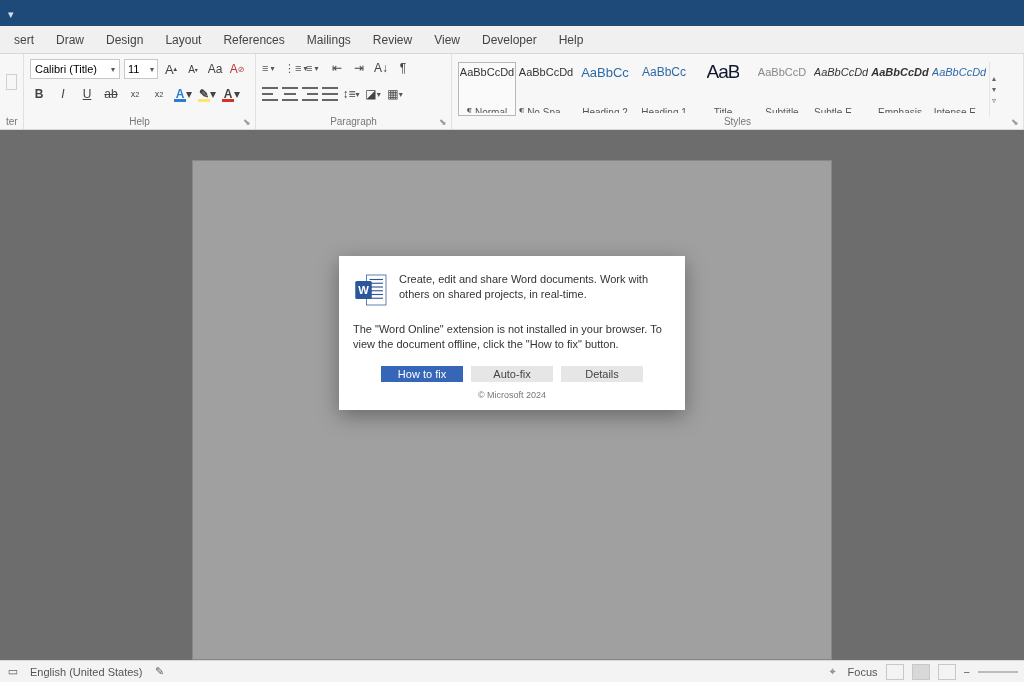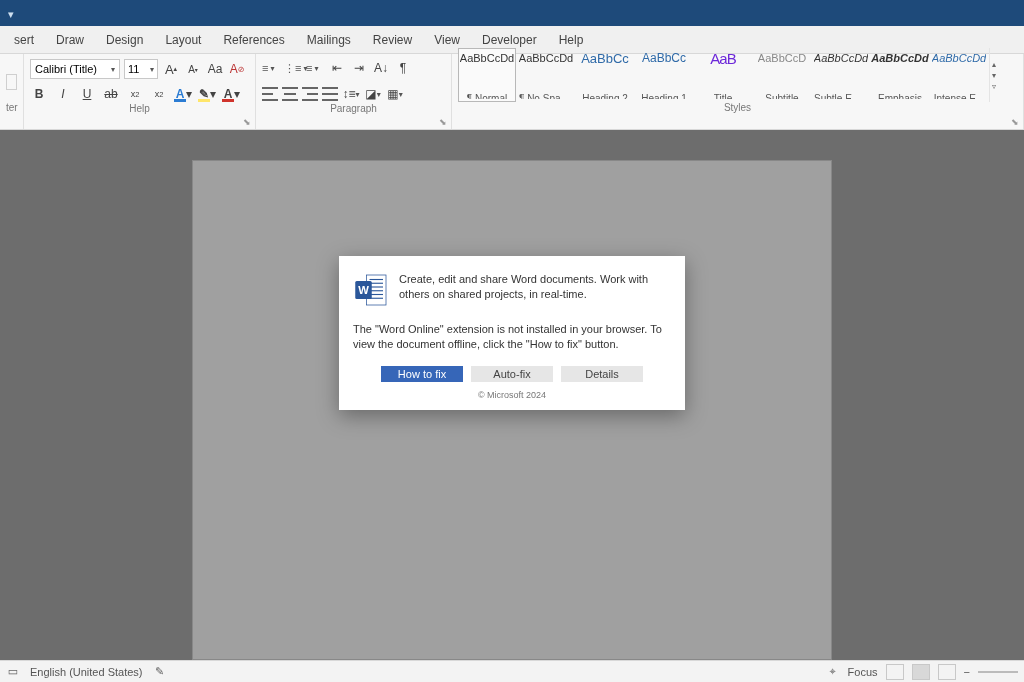--- a/index.html
+++ b/index.html
@@ -9,21 +9,21 @@
 .titlebar { height: 26px; background: #1e4a7a; display: flex; align-items: center; padding: 0 8px; color: #cfe0f0; font-size: 11px; }
 .titlebar .dd { width: 10px; height: 10px; }
 
 
 .menubar { height: 28px; background: #f0f0f0; display: flex; align-items: center; gap: 2px; padding: 0 4px; border-bottom: 1px solid #d8d8d8; font-size: 12px; color: #444; }
 .menubar .mitem { padding: 4px 10px; cursor: pointer; }
 
 
 .ribbon { height: 76px; background: #f7f7f7; border-bottom: 1px solid #d8d8d8; display: flex; align-items: stretch; position: relative; }
 .rgroup { border-right: 1px solid #e0e0e0; display: flex; flex-direction: column; justify-content: space-between; position: relative; padding: 2px 6px 0 6px; }
-.rgroup .label { font-size: 10px; color: #777; text-align: center; padding-bottom: 16px; position: relative; }
+.rgroup .label { font-size: 10px; color: #777; text-align: center; padding-bottom: 2px; position: relative; }
 .rgroup .corner { position: absolute; right: 2px; bottom: 2px; width: 10px; height: 10px; font-size: 9px; color: #999; }
 
 
 .g-left { width: 24px; }
 .g-left .tinybtn { height: 16px; border: 1px solid #cfcfcf; margin-top: 18px; }
 
 
 .g-font { width: 232px; }
 .fontrow1 { display: flex; align-items: center; gap: 4px; margin-top: 3px; }
 .fontname { width: 90px; height: 20px; border: 1px solid #c8c8c8; background: #fff; font-size: 11px; padding: 1px 4px; display: flex; align-items: center; justify-content: space-between; }
@@ -48,21 +48,21 @@
 .bullicon { width: 18px; display: flex; align-items: center; gap: 2px; font-size: 11px; color: #555; }
 
 
 .g-styles { flex: 1; justify-content: flex-end; }
 .stylesrow { display: flex; align-items: stretch; height: 54px; margin-top: 2px; gap: 1px; }
 .stylebox { width: 58px; border: 1px solid transparent; display: flex; flex-direction: column; align-items: center; justify-content: space-between; padding: 2px 1px; cursor: pointer; }
 .stylebox.sel { border: 1px solid #b8b8b8; background: #fafafa; }
 .stylebox .preview { font-size: 11px; color: #333; height: 28px; display: flex; align-items: center; white-space: nowrap; overflow: hidden; }
 .stylebox .preview.h1 { color: #2f6aa8; font-size: 13px; }
 .stylebox .preview.h2 { color: #2f6aa8; font-size: 12px; }
-.stylebox .preview.title { font-size: 15px; color: #6d28d9; letter-spacing: -1px; }
+.stylebox .preview.title { font-size: 19px; color: #0f172a; letter-spacing: -1px; }
 .stylebox .preview.sub { color: #888; font-size: 11px; }
 .stylebox .preview.em { font-style: italic; color: #333; }
 .stylebox .preview.emC { font-weight: bold; font-style: italic; }
 .stylebox .preview.ie { color: #2f6aa8; font-style: italic; }
 .stylebox .sname { font-size: 10px; color: #555; white-space: nowrap; overflow: hidden; max-width: 100%; text-overflow: ellipsis; margin-top: 28px; }
 .stylemore { width: 14px; display: flex; flex-direction: column; justify-content: center; gap: 2px; font-size: 8px; color: #666; border-left: 1px solid #e4e4e4; padding-left: 2px; }
 
 
 .docarea { position: absolute; top: 130px; left: 0; right: 0; bottom: 22px; background: #6d6d6d; }
 .page { position: absolute; left: 50%; top: 30px; transform: translateX(-50%); width: 640px; height: 500px; background: rgba(255,255,255,0.35); border: 1px solid rgba(0,0,0,0.15); }

